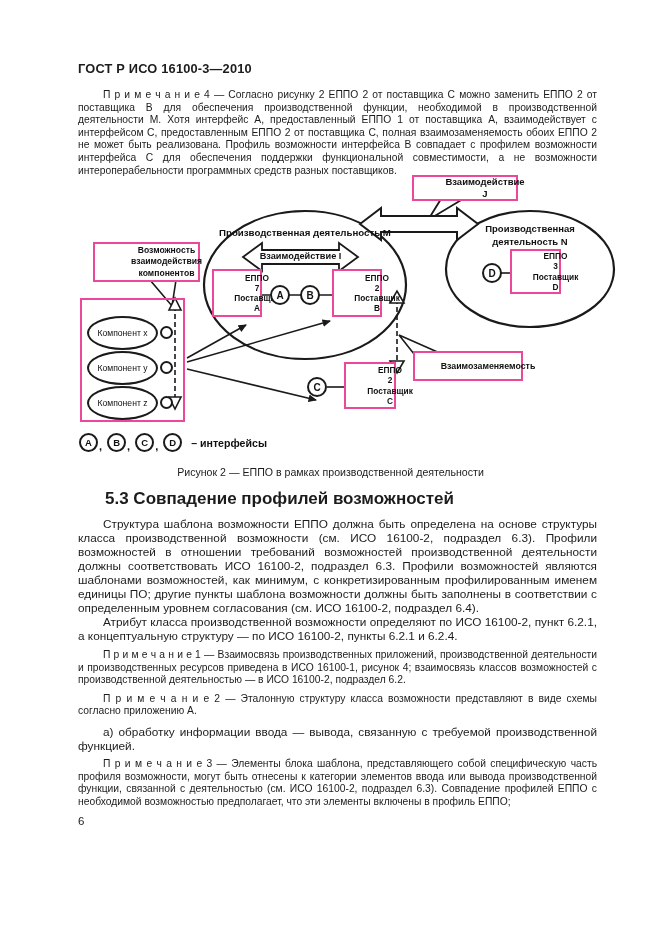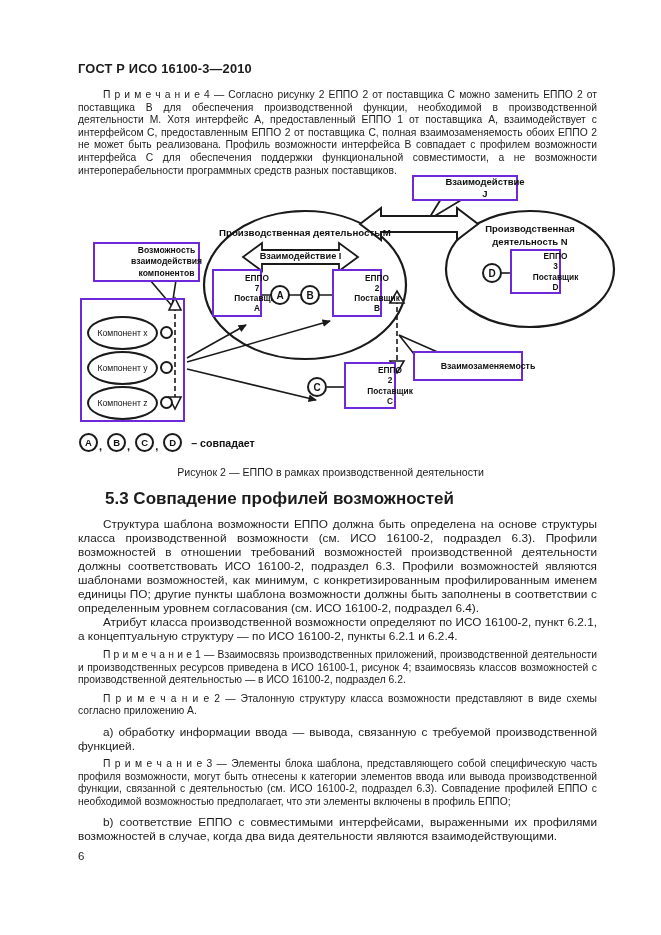--- a/index.html
+++ b/index.html
@@ -16,21 +16,21 @@
   .figure-caption { position:absolute; left:0; top:466px; width:661px; text-align:center; font-size:10.6px; }
   .column { position:absolute; left:78px; top:489px; width:519px; }
   .h-sect { font-size:17px; font-weight:bold; padding-left:27px; }
   .body-par { font-size:11.8px; line-height:14px; text-align:justify; text-indent:25px; }
   .pagenum { font-size:11.5px; margin-top:7px; }
 
   
   .diagram { position:absolute; left:0; top:172px; width:661px; height:288px; }
   .dsvg { position:absolute; left:0; top:0; }
   .dbox {
-    position:absolute; border:2px solid #6d28d9; background:#fff;
+    position:absolute; border:2px solid #ec4899; background:#fff;
     display:flex; flex-direction:column; align-items:center; justify-content:center;
     text-align:center; font-weight:bold; line-height:1.22; color:#111;padding-left:40px;
   }
   .transparent { background:transparent; }
   .dellipse {
     position:absolute; border:2px solid #1a1a1a; border-radius:50%; background:transparent;
     display:flex; align-items:center; justify-content:center; font-weight:normal; color:#111;
   }
   .circle {
     position:absolute; border:2px solid #1a1a1a; border-radius:50%; background:#fff;
@@ -160,31 +160,30 @@
     </div>
 
     <div class="legend">
       <span class="lcirc">А</span>
       <span class="lsep">,</span>
       <span class="lcirc">В</span>
       <span class="lsep">,</span>
       <span class="lcirc">С</span>
       <span class="lsep">,</span>
       <span class="lcirc">D</span>
-      <span class="llabel">– совпадает</span>
+      <span class="llabel">– интерфейсы</span>
     </div>
   </div>
 
   <div class="figure-caption">Рисунок 2 — ЕППО в рамках производственной деятельности</div>
 
   <div class="column">
     <div class="h-sect" style="margin-bottom:8px;">5.3 Совпадение профилей возможностей</div>
     <p class="body-par">Структура шаблона возможности ЕППО должна быть определена на основе структуры класса производственной возможности (см. ИСО 16100-2, подраздел 6.3). Профили возможностей в отношении требований возможностей производственной деятельности должны соответствовать ИСО 16100-2, подраздел 6.3. Профили возможностей являются шаблонами возможностей, как минимум, с конкретизированным профилированным именем единицы ПО; другие пункты шаблона возможности должны быть заполнены в соответствии с определенным уровнем согласования (см. ИСО 16100-2, подраздел 6.4).</p>
     <p class="body-par" style="margin-bottom:6px;">Атрибут класса производственной возможности определяют по ИСО 16100-2, пункт 6.2.1, а концептуальную структуру — по ИСО 16100-2, пункты 6.2.1 и 6.2.4.</p>
     <p class="note note-block" style="margin-bottom:6px;">П р и м е ч а н и е   1 — Взаимосвязь производственных приложений, производственной деятельности и производственных ресурсов приведена в ИСО 16100-1, рисунок 4; взаимосвязь классов возможностей с производственной деятельностью — в ИСО 16100-2, подраздел 6.2.</p>
     <p class="note note-block" style="margin-bottom:7px;">П р и м е ч а н и е   2 — Эталонную структуру класса возможности представляют в виде схемы согласно приложению А.</p>
     <p class="body-par" style="margin-bottom:5px;">а) обработку информации ввода — вывода, связанную с требуемой производственной функцией.</p>
     <p class="note note-block" style="margin-bottom:7px;">П р и м е ч а н и е   3 — Элементы блока шаблона, представляющего собой специфическую часть профиля возможности, могут быть отнесены к категории элементов ввода или вывода производственной функции, связанной с деятельностью (см. ИСО 16100-2, подраздел 6.3). Совпадение профилей ЕППО с необходимой возможностью предполагает, что эти элементы включены в профиль ЕППО;</p>
-    <p class="body-par">b) соответствие ЕППО с совместимыми интерфейсами, выраженными их профилями возможностей в случае, когда два вида деятельности являются взаимодействующими.</p>
     <div class="pagenum">6</div>
   </div>
 
 </div>
 
 </body></html>

